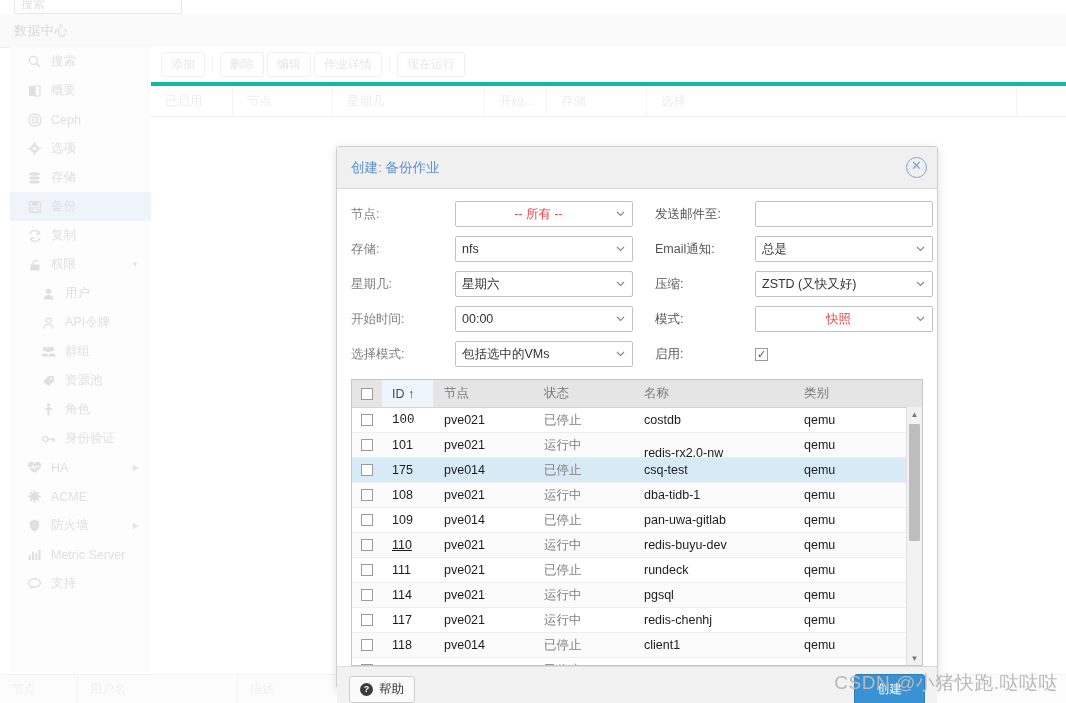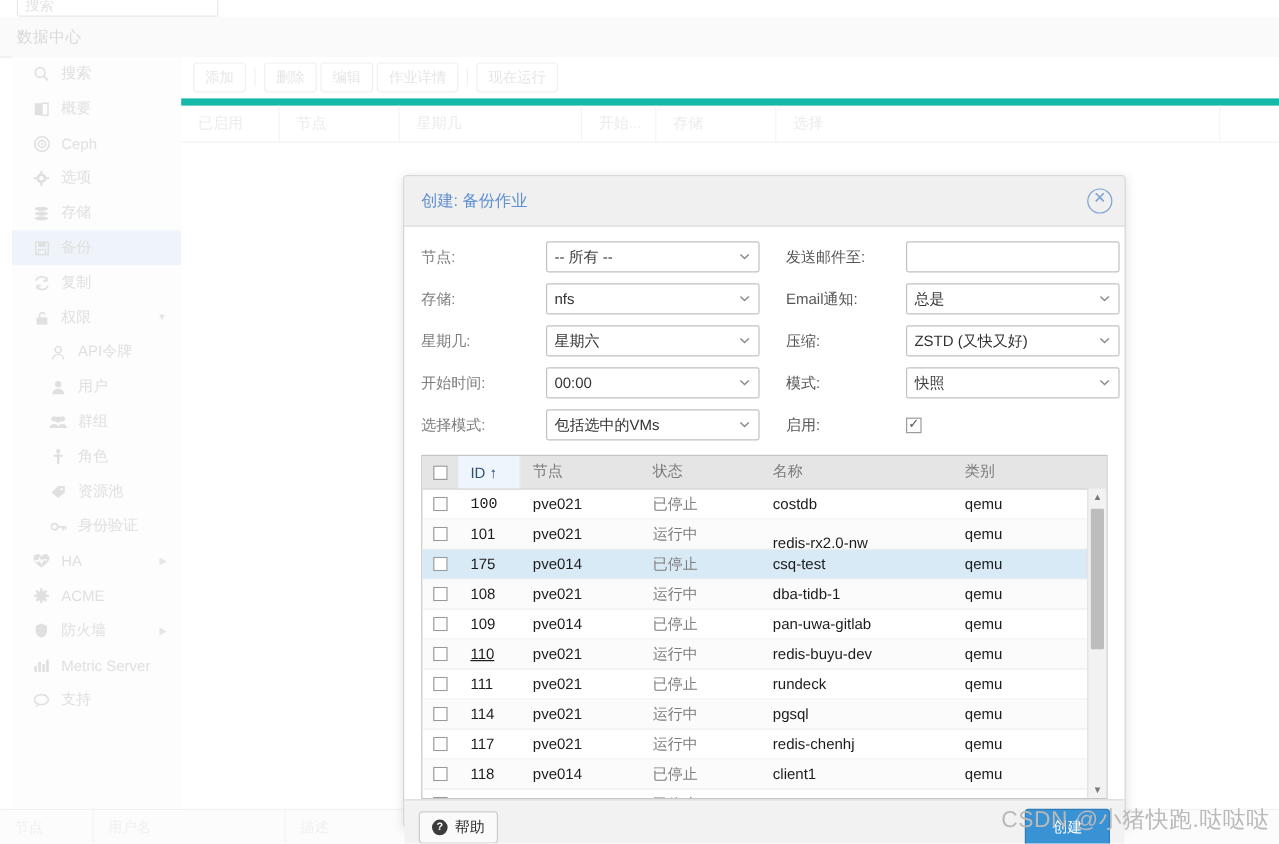--- a/index.html
+++ b/index.html
@@ -42,21 +42,21 @@
     width:17px; height:14px; margin-right:8px; flex:none;
     display:flex; align-items:center; justify-content:center;
     color:#e0e0e0;
   }
   .side-ic svg { display:block; }
   .side-arrow { margin-left:auto; margin-right:12px; font-size:8px; color:#e6e6e6; }
 
   .content { position:absolute; left:151px; top:47px; right:0; bottom:28px; background:#fff; }
   .toolbar {
     height:35px; display:flex; align-items:center; gap:3px;
-    padding:0 10px; border-bottom:6px solid #14b8a6;
+    padding:0 10px; border-bottom:4px solid #14b8a6;
   }
   .tb-btn {
     font-size:12px; color:#e6e6e6; border:1px solid #f0f0f0;
     border-radius:3px; padding:3px 9px; background:#fff;
   }
   .tb-sep { width:1px; height:15px; background:#f2f2f2; margin:0 4px; }
 
   .bg-grid-head { display:flex; height:30px; border-bottom:1px solid #f2f2f2; }
   .bg-th {
     font-size:12.5px; color:#ececec; display:flex; align-items:center;
@@ -97,21 +97,21 @@
     grid-template-columns: 104px 178px 22px 100px 178px;
     row-gap:9px; align-items:center;
   }
   .f-label { font-size:12.5px; color:#7d7d7d; }
   .f-label.dark { color:#555; }
   .field {
     height:26px; border:1px solid #c2c2c2; border-radius:2px; background:#fff;
     display:flex; align-items:center; padding:0 6px; box-sizing:border-box;
     font-size:12.5px; color:#333;
   }
-  .field.muted { color:#404040; }
+  .field.muted { color:#ef4444;text-align:center; }
   .field .val { flex:1; overflow:hidden; white-space:nowrap; }
   .caret {
     width:11px; height:11px; flex:none; color:#8a8a8a; font-size:9px;
     display:flex; align-items:center; justify-content:center;
   }
   .cb {
     width:13px; height:13px; border:1px solid #9b9b9b; background:#fff;
     display:flex; align-items:center; justify-content:center;
     font-size:11px; color:#555; line-height:1; box-sizing:border-box;
   }
@@ -277,65 +277,65 @@
               <rect x="1.5" y="5.5" width="9" height="6" fill="currentColor"></rect>
               <path d="M4 5.5V3.6a2.4 2.4 0 014.6-.6" fill="none" stroke="currentColor" stroke-width="1.3"></path>
             </svg>
           </span>
           <span>权限</span>
           <span class="side-arrow">▼</span>
         </div>
         <div class="side-item sub">
           <span class="side-ic">
             <svg width="11" height="12" viewBox="0 0 11 12">
+              <circle cx="5.5" cy="3.2" r="2.7" fill="currentColor"></circle>
+              <path d="M0.6 11.6c0-2.8 2.2-4.6 4.9-4.6s4.9 1.8 4.9 4.6z" fill="currentColor"></path>
+            </svg>
+          </span>
+          <span>用户</span>
+        </div>
+        <div class="side-item sub">
+          <span class="side-ic">
+            <svg width="11" height="12" viewBox="0 0 11 12">
               <circle cx="5.5" cy="3.4" r="2.6" fill="none" stroke="currentColor" stroke-width="1.2"></circle>
               <path d="M1 11.5c0-2.6 2-4.2 4.5-4.2S10 8.9 10 11.5" fill="none" stroke="currentColor" stroke-width="1.2"></path>
             </svg>
           </span>
           <span>API令牌</span>
-        </div>
-        <div class="side-item sub">
-          <span class="side-ic">
-            <svg width="11" height="12" viewBox="0 0 11 12">
-              <circle cx="5.5" cy="3.2" r="2.7" fill="currentColor"></circle>
-              <path d="M0.6 11.6c0-2.8 2.2-4.6 4.9-4.6s4.9 1.8 4.9 4.6z" fill="currentColor"></path>
-            </svg>
-          </span>
-          <span>用户</span>
         </div>
         <div class="side-item sub">
           <span class="side-ic">
             <svg width="15" height="11" viewBox="0 0 15 11">
               <circle cx="4" cy="3" r="2.2" fill="currentColor"></circle>
               <circle cx="11" cy="3" r="2.2" fill="currentColor"></circle>
               <circle cx="7.5" cy="3.6" r="2.6" fill="currentColor"></circle>
               <path d="M0.3 10.6c0-2 1.6-3.3 3.7-3.3s3.7 1.3 3.7 3.3z" fill="currentColor"></path>
               <path d="M7.3 10.6c0-2 1.6-3.3 3.7-3.3s3.7 1.3 3.7 3.3z" fill="currentColor"></path>
             </svg>
           </span>
           <span>群组</span>
         </div>
         <div class="side-item sub">
           <span class="side-ic">
+            <svg width="13" height="12" viewBox="0 0 13 12">
+              <path d="M1 6.5L6.5 1H12v5.5L6.5 11z" fill="currentColor"></path>
+              <circle cx="9.3" cy="3.6" r="1" fill="#fff"></circle>
+            </svg>
+          </span>
+          <span>资源池</span>
+        </div>
+        <div class="side-item sub">
+          <span class="side-ic">
             <svg width="9" height="13" viewBox="0 0 9 13">
               <circle cx="4.5" cy="2" r="1.8" fill="currentColor"></circle>
               <rect x="3.5" y="4" width="2" height="8.5" fill="currentColor"></rect>
               <rect x="0.8" y="5" width="7.4" height="1.6" fill="currentColor"></rect>
             </svg>
           </span>
           <span>角色</span>
-        </div>
-        <div class="side-item sub">
-          <span class="side-ic">
-            <svg width="13" height="12" viewBox="0 0 13 12">
-              <path d="M1 6.5L6.5 1H12v5.5L6.5 11z" fill="currentColor"></path>
-              <circle cx="9.3" cy="3.6" r="1" fill="#fff"></circle>
-            </svg>
-          </span>
-          <span>资源池</span>
         </div>
         <div class="side-item sub">
           <span class="side-ic">
             <svg width="14" height="12" viewBox="0 0 14 12">
               <circle cx="3.4" cy="6" r="2.6" fill="none" stroke="currentColor" stroke-width="1.4"></circle>
               <line x1="6" y1="6" x2="13" y2="6" stroke="currentColor" stroke-width="1.4"></line>
               <line x1="10.5" y1="6" x2="10.5" y2="9" stroke="currentColor" stroke-width="1.4"></line>
               <line x1="12.6" y1="6" x2="12.6" y2="8.4" stroke="currentColor" stroke-width="1.4"></line>
             </svg>
           </span>

